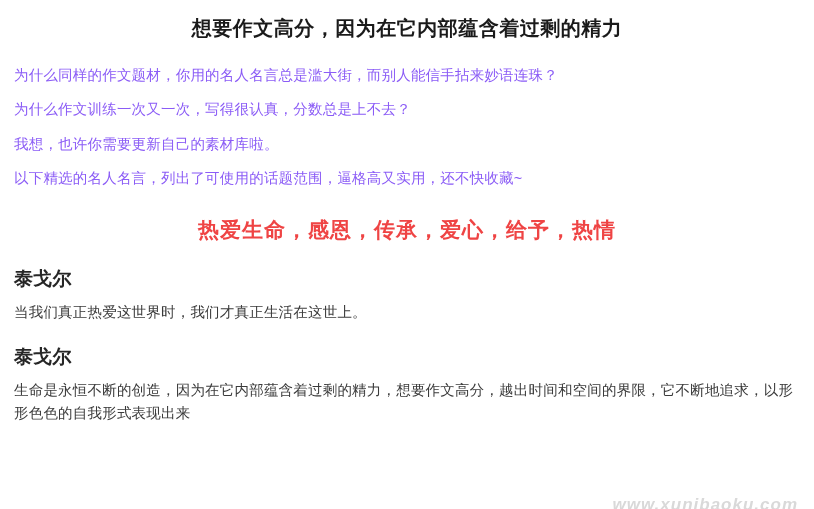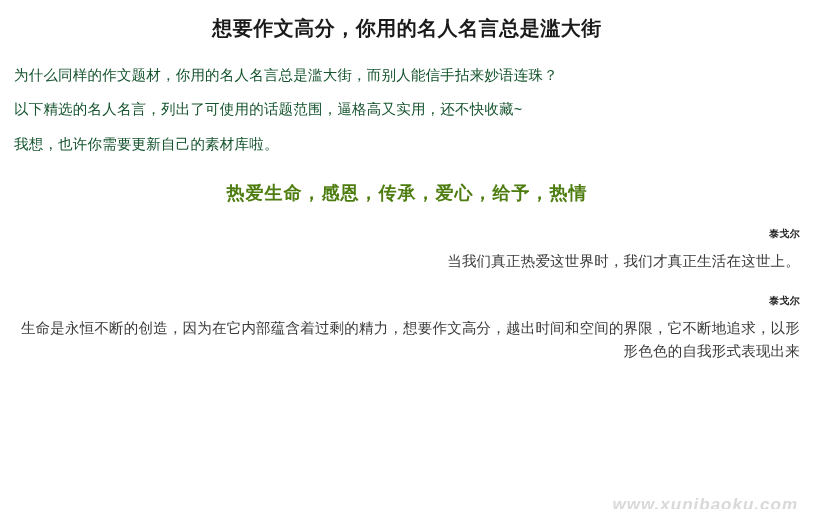--- a/index.html
+++ b/index.html
@@ -30,75 +30,74 @@
     letter-spacing: 0.5px;
     margin: 14px 0 0 0;
     line-height: 1.4;
   }
   .intro {
     margin-top: 22px;
   }
   .intro p {
     font-size: 14.5px;
     line-height: 1.55;
-    color: #14532d;
+    color: #8b5cf6;
     margin: 0 0 12px 0;
     letter-spacing: 0.2px;
   }
   .section-heading {
     text-align: center;
-    font-size: 18px;
+    font-size: 21px;
     font-weight: bold;
-    color: #4d7c0f;
+    color: #ef4444;
     margin: 26px 0 22px 0;
     letter-spacing: 1px;
   }
   .quote-block {
     margin: 0 0 20px 0;
   }
   .author {
-    font-size: 10px;
+    font-size: 19px;
     font-weight: bold;
     color: #262626;
     margin: 0 0 9px 0;
     letter-spacing: 0.3px;
-    text-align: right;
   }
   .quote-text {
     font-size: 14.5px;
     line-height: 1.6;
     color: #3a3a3a;
     margin: 0;
     letter-spacing: 0.2px;
-    text-align: right;
   }
   .watermark {
     position: absolute;
     right: 16px;
     bottom: 8px;
     font-family: "Liberation Sans", sans-serif;
     font-size: 17px;
     font-weight: bold;
     font-style: italic;
     color: #d9d9d9;
     letter-spacing: 1px;
     user-select: none;
   }
 </style>
 </head>
 <body>
 
 <div class="page">
 
-  <h1 class="doc-title">想要作文高分，你用的名人名言总是滥大街</h1>
+  <h1 class="doc-title">想要作文高分，因为在它内部蕴含着过剩的精力</h1>
 
   <div class="intro">
     <p>为什么同样的作文题材，你用的名人名言总是滥大街，而别人能信手拈来妙语连珠？</p>
+    <p>为什么作文训练一次又一次，写得很认真，分数总是上不去？</p>
+    <p>我想，也许你需要更新自己的素材库啦。</p>
     <p>以下精选的名人名言，列出了可使用的话题范围，逼格高又实用，还不快收藏~</p>
-    <p>我想，也许你需要更新自己的素材库啦。</p>
   </div>
 
   <div class="section-heading">热爱生命，感恩，传承，爱心，给予，热情</div>
 
   <div class="quote-block">
     <div class="author">泰戈尔</div>
     <p class="quote-text">当我们真正热爱这世界时，我们才真正生活在这世上。</p>
   </div>
 
   <div class="quote-block">

